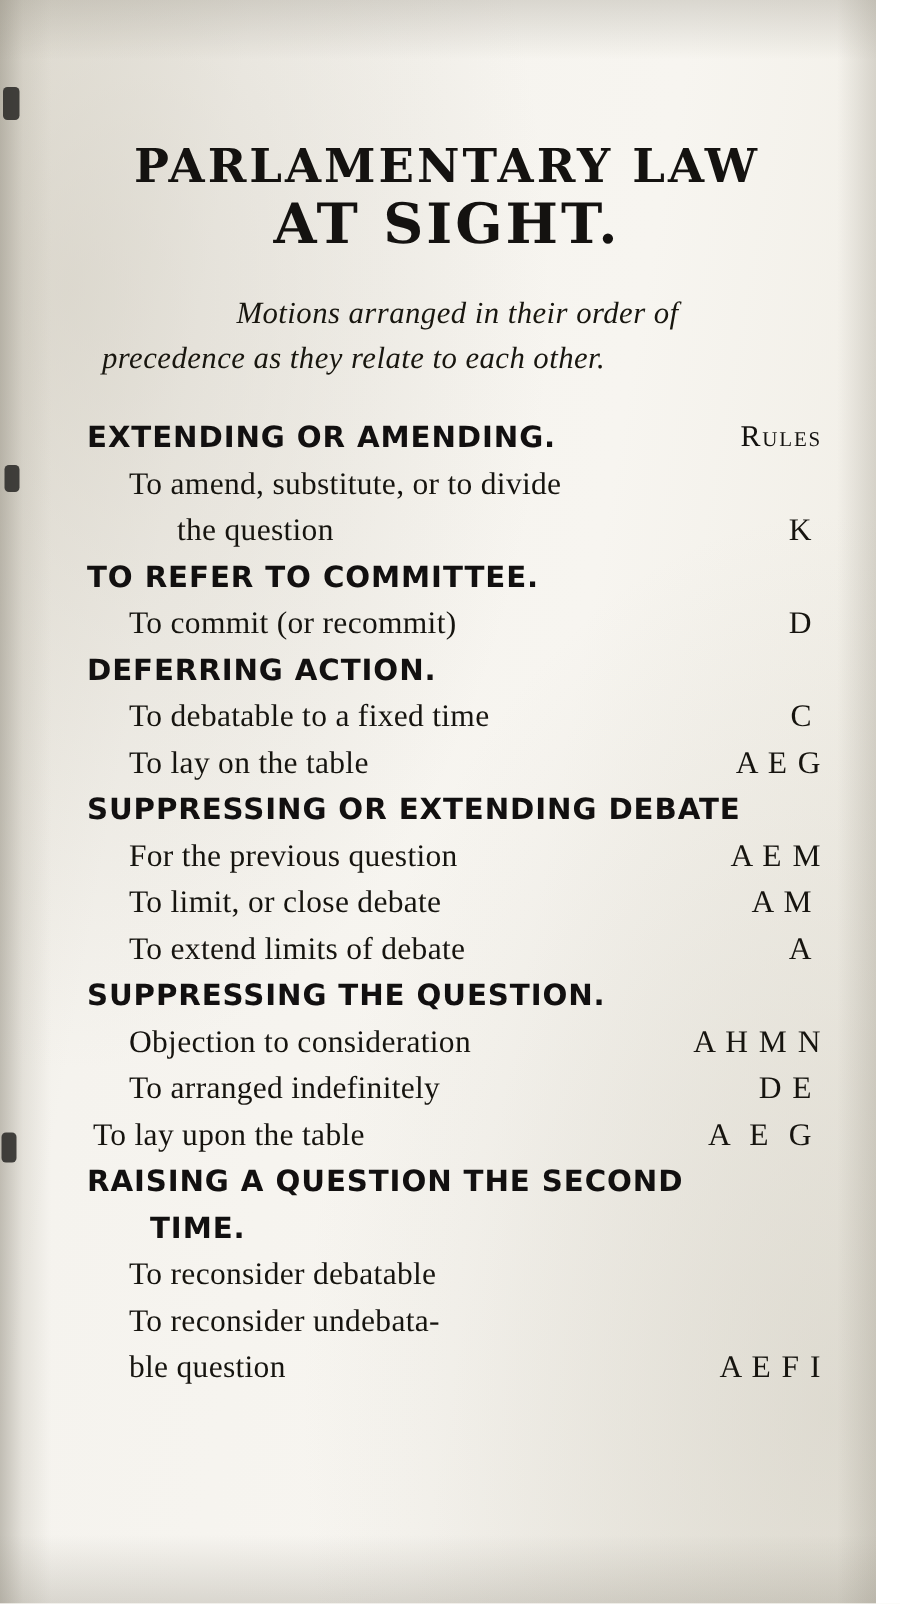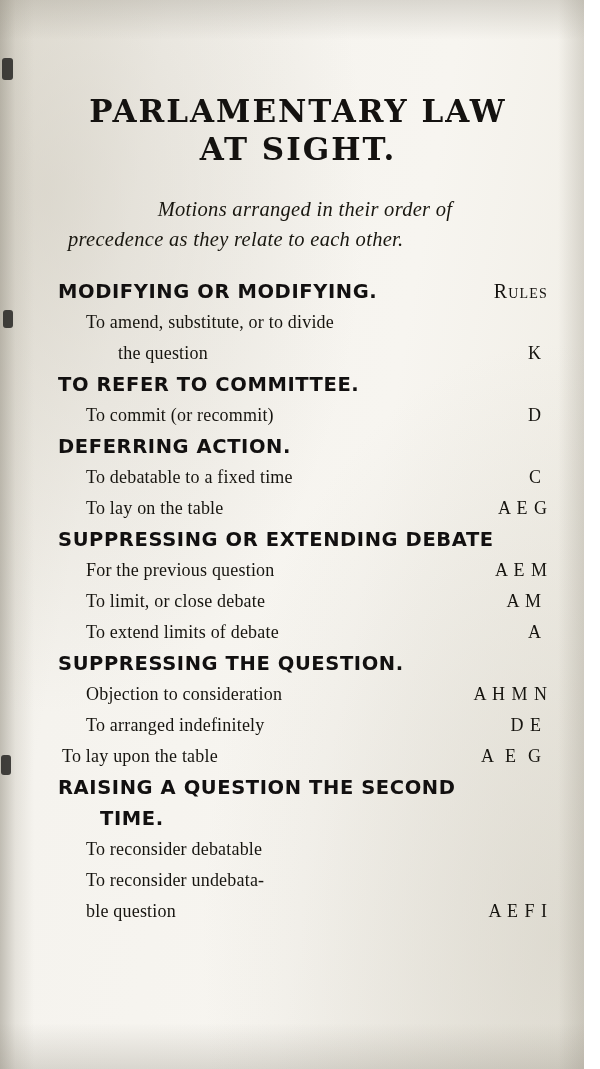--- a/index.html
+++ b/index.html
@@ -80,21 +80,21 @@
     margin: 0;
     letter-spacing: 2px;
     color: #141210;
   }
   .title1 {
     font-size: 31px;
     line-height: 38px;
     padding-right: 10px;
   }
   .title2 {
-    font-size: 31px;
+    font-size: 37px;
     line-height: 38px;
     margin-top: 10px;
     padding-right: 10px;
     letter-spacing: 3px;
   }
 
   .subtitle {
     margin: 26px 0 0 0;
     font-family: "Liberation Serif", serif;
     font-style: italic;
@@ -129,21 +129,21 @@
     position: absolute;
     right: 0px;
     top: 0;
     font-variant: small-caps;
     color: #14120f;
   }
   .row {
     display: flex;
     align-items: baseline;
     line-height: 31px;
-    font-size: 18px;
+    font-size: 21px;
     letter-spacing: 0.2px;
     color: #16140f;
   }
   .row .txt {
     flex: 0 0 auto;
     white-space: nowrap;
   }
   .row .sp { flex: 1 1 auto; }
   .row .code {
     flex: 0 0 auto;
@@ -174,21 +174,21 @@
     <h1 class="title-line title2">AT SIGHT.</h1>
 
     <p class="subtitle">
       <span class="l1">Motions arranged in  their  order  of</span>
       <span class="l2">precedence as they relate to each other.</span>
     </p>
 
     <div class="list">
 
       <div class="hdr">
-        <span>MODIFYING OR MODIFYING.</span>
+        <span>EXTENDING OR AMENDING.</span>
         <span class="rules">Rules</span>
       </div>
       <div class="row i1">
         <span class="txt">To amend, substitute, or to divide</span>
         <span class="sp"></span>
         <span class="code code-pad-r"></span>
       </div>
       <div class="row i2">
         <span class="txt">the question</span>
         <span class="sp"></span>

